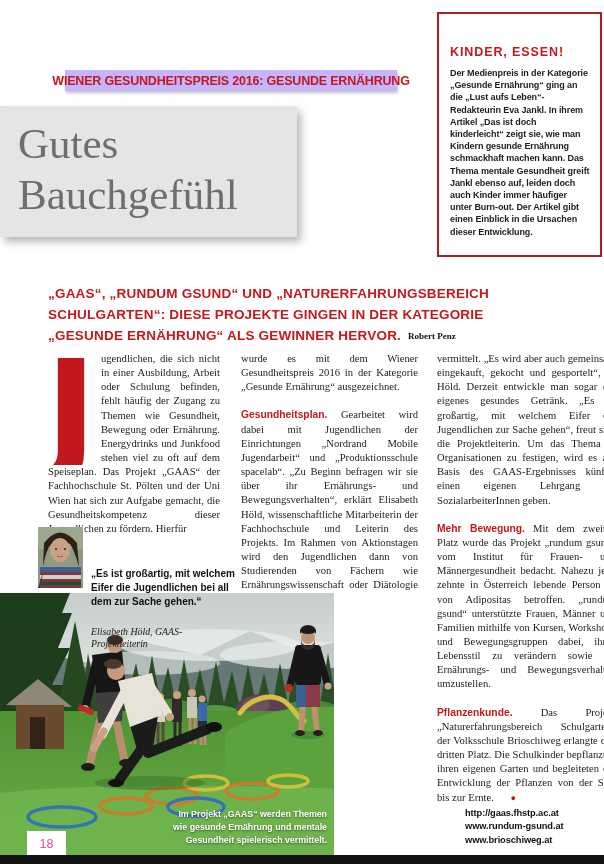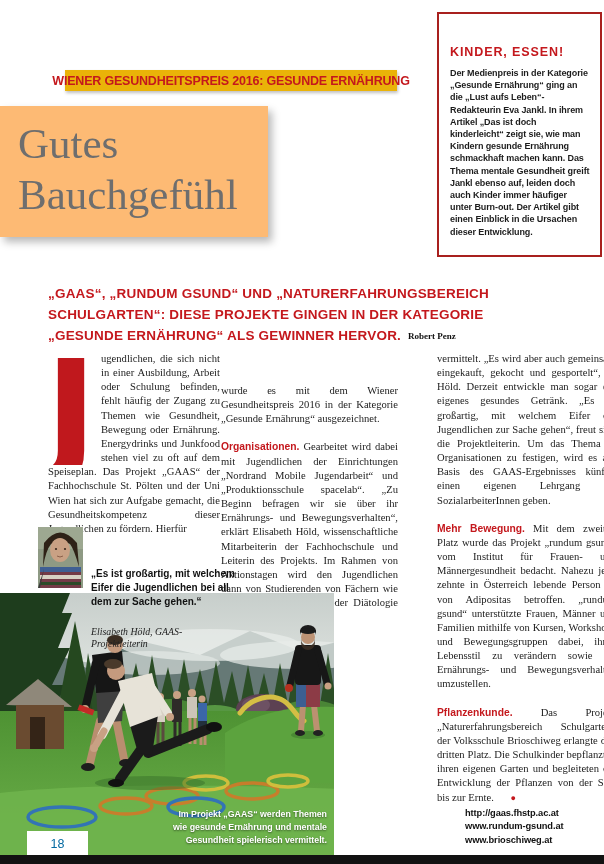--- a/index.html
+++ b/index.html
@@ -1,26 +1,26 @@
 <!DOCTYPE html>
 <html><head>
 <meta charset="utf-8">
 <style>
   html,body { margin:0; padding:0; background:#fff; }
   .page { position:relative; width:604px; height:864px; background:#ffffff; overflow:hidden;
           font-family:"Liberation Serif", serif; }
 
   
-  .banner { position:absolute; left:65px; top:70px; width:332px; height:21px; background:#eab308;
+  .banner { position:absolute; left:65px; top:70px; width:332px; height:21px; background:#c4b5fd;
             box-shadow:1px 2px 3px rgba(0,0,0,.25); display:flex; align-items:center; justify-content:center; }
   .banner span { font-family:"Liberation Sans", sans-serif; font-weight:bold; font-size:12.5px;
                  letter-spacing:-0.2px; color:#c4181d; white-space:nowrap; }
 
   
-  .title-box { position:absolute; left:0; top:106px; width:268px; height:131px; background:#fdba74;
+  .title-box { position:absolute; left:0; top:106px; width:297px; height:131px; background:#e5e5e5;
                box-shadow:4px 5px 8px rgba(0,0,0,.28); padding:12px 0 0 18px; box-sizing:border-box; z-index:5; }
   .title-line { display:block; font-family:"Liberation Serif", serif; font-size:43px; line-height:51px; color:#6e6e6e; }
 
   
   .kbox { position:absolute; left:437px; top:12px; width:165px; height:245px; border:2px solid #a8201e;
           box-sizing:border-box; padding:12px 10px 0 11px; background:#fff; }
   .kbox-title { font-family:"Liberation Sans", sans-serif; font-weight:bold; color:#c4181d; font-size:12.5px;
                 letter-spacing:0.9px; margin-bottom:8px; white-space:nowrap;margin-top:19px; }
   .kbox-body  { font-family:"Liberation Sans", sans-serif; font-weight:bold; font-size:9px; line-height:12.2px;
                 color:#1c1c1c; letter-spacing:-0.1px; text-align:left; }
@@ -28,21 +28,21 @@
   
   .intro { position:absolute; left:48px; top:283px; width:545px; font-family:"Liberation Sans", sans-serif;
            font-weight:bold; color:#c4181d; font-size:13.5px; line-height:21px; letter-spacing:0.2px; }
   .intro .iline { display:block; white-space:nowrap; }
   .intro .author { color:#111; font-size:9px; letter-spacing:0; margin-left:7px; vertical-align:1px;font-family:Liberation Serif, serif; }
 
   
   .col { position:absolute; top:352px; font-size:10.6px; line-height:14.15px; text-align:justify;
          color:#1b1b1b; z-index:1; }
   .col1 { left:48px;  width:172px; }
-  .col2 { left:221px; width:177px;margin-top:32px; }
+  .col2 { left:241px; width:177px; }
   .col3 { left:437px; width:179px; z-index:3; }
   .body-p { margin:0 0 14px 0; }
   .runin { font-family:"Liberation Sans", sans-serif; font-weight:bold; color:#c4181d; font-size:10.3px; }
   .dropcap-svg { float:left; margin:3px 7px 0 0; }
   .end-dot { color:#c4181d; font-size:9px; margin-left:14px; }
   .links { margin-top:1px; font-family:"Liberation Sans", sans-serif; font-weight:bold; font-size:9.3px;
            line-height:13.5px; color:#111; letter-spacing:-0.1px; }
   .links span { display:block;padding-left:28px; }
 
   
@@ -54,23 +54,23 @@
 
   
   .photo { position:absolute; left:0; top:593px; width:334px; height:263px; z-index:2; overflow:hidden; }
   .photo svg { display:block; }
   .caption { position:absolute; right:7px; bottom:9px; text-align:right; font-family:"Liberation Sans", sans-serif;
              font-weight:bold; font-size:8.8px; line-height:13px; color:#fff;
              text-shadow:0 1px 2px rgba(0,0,0,.5); }
   .caption span { display:block; }
 
   
-  .pagenum { position:absolute; left:27px; top:831px; width:61px; height:25px; background:#fff; z-index:6;
+  .pagenum { position:absolute; left:27px; top:831px; width:39px; height:25px; background:#fff; z-index:6;
              display:flex; align-items:center; justify-content:center; font-family:"Liberation Sans", sans-serif;
-             font-size:12.5px; color:#0369a1; }
+             font-size:12.5px; color:#ec4899; }
   .bottombar { position:absolute; left:0; top:855px; width:604px; height:9px; background:#121212; z-index:6; }
 </style>
 </head>
 <body>
 
 <div class="page">
 
   <div class="banner">
     <span>WIENER GESUNDHEITSPREIS 2016: GESUNDE ERNÄHRUNG</span>
   </div>
@@ -98,21 +98,21 @@
       <svg class="dropcap-svg" width="46" height="110" viewBox="0 0 46 110">
         <text x="23" y="106" text-anchor="middle" font-family="DejaVu Sans, sans-serif" font-weight="bold" font-size="140" fill="#c0181d">J</text>
       </svg>
       <span>ugendlichen, die sich nicht in einer Ausbildung, Arbeit oder Schulung befinden, fehlt häufig der Zugang zu Themen wie Gesundheit, Bewegung oder Ernährung. Energydrinks und Junkfood stehen viel zu oft auf dem Speiseplan. Das Projekt „GAAS“ der Fachhochschule St. Pölten und der Uni Wien hat sich zur Aufgabe gemacht, die Gesundheitskompetenz dieser Jugendlichen zu fördern. Hierfür</span>
     </p>
   </div>
 
   <div class="col col2">
     <p class="body-p">wurde es mit dem Wiener Gesundheitspreis 2016 in der Kategorie „Gesunde Ernährung“ ausgezeichnet.</p>
     <p class="body-p">
-      <span class="runin">Organisationen.</span>
+      <span class="runin">Gesundheitsplan.</span>
       <span>Gearbeitet wird dabei mit Jugendlichen der Einrichtungen „Nordrand Mobile Jugendarbeit“ und „Produktionsschule spacelab“. „Zu Beginn befragen wir sie über ihr Ernährungs- und Bewegungsverhalten“, erklärt Elisabeth Höld, wissenschaftliche Mitarbeiterin der Fachhochschule und Leiterin des Projekts. Im Rahmen von Aktionstagen wird den Jugendlichen dann von Studierenden von Fächern wie Ernährungswissenschaft oder Diätologie Wissen</span>
     </p>
   </div>
 
   <div class="col col3">
     <p class="body-p">vermittelt. „Es wird aber auch gemeinsam eingekauft, gekocht und gesportelt“, so Höld. Derzeit entwickle man sogar ein eigenes gesundes Getränk. „Es ist großartig, mit welchem Eifer die Jugendlichen zur Sache gehen“, freut sich die Projektleiterin. Um das Thema in Organisationen zu festigen, wird es auf Basis des GAAS-Ergebnisses künftig einen eigenen Lehrgang für SozialarbeiterInnen geben.</p>
     <p class="body-p">
       <span class="runin">Mehr Bewegung.</span>
       <span>Mit dem zweiten Platz wurde das Projekt „rundum gsund“ vom Institut für Frauen- und Männergesundheit bedacht. Nahezu jede zehnte in Österreich lebende Person ist von Adipositas betroffen. „rundum gsund“ unterstützte Frauen, Männer und Familien mithilfe von Kursen, Workshops und Bewegungsgruppen dabei, ihren Lebensstil zu verändern sowie ihr Ernährungs- und Bewegungsverhalten umzustellen.</span>
     </p>

